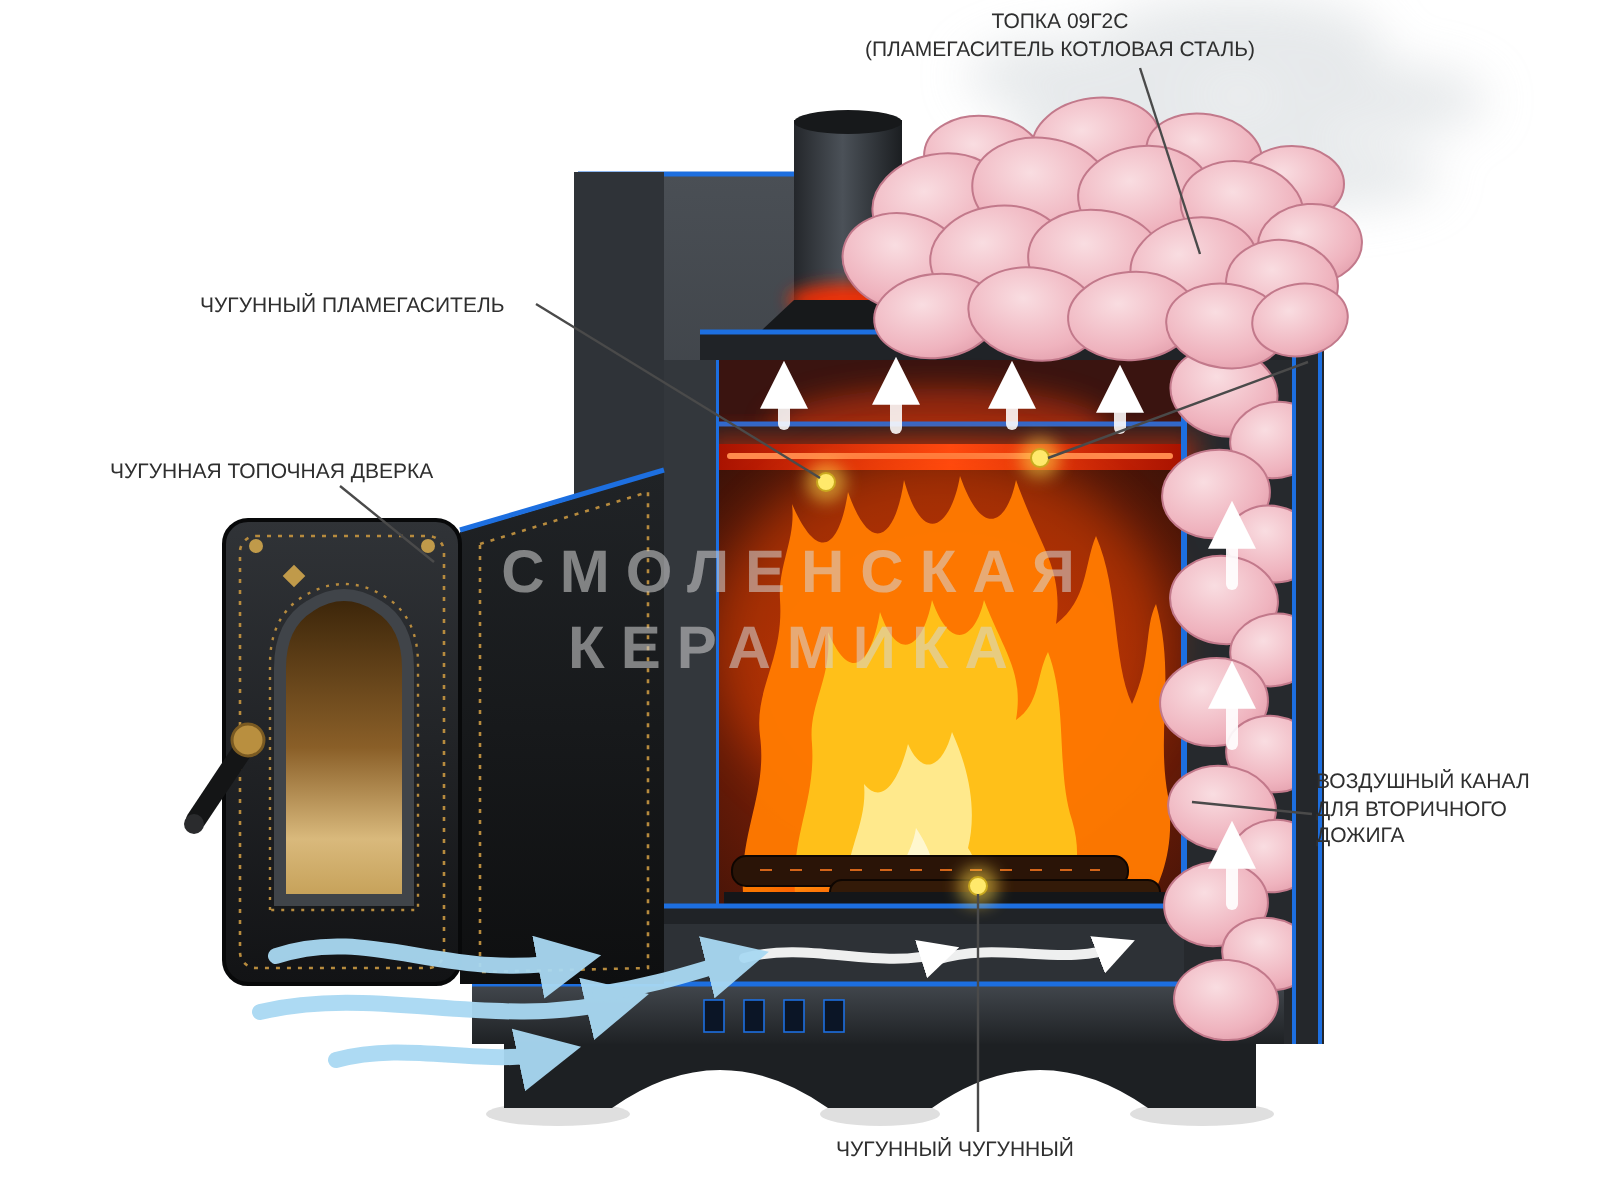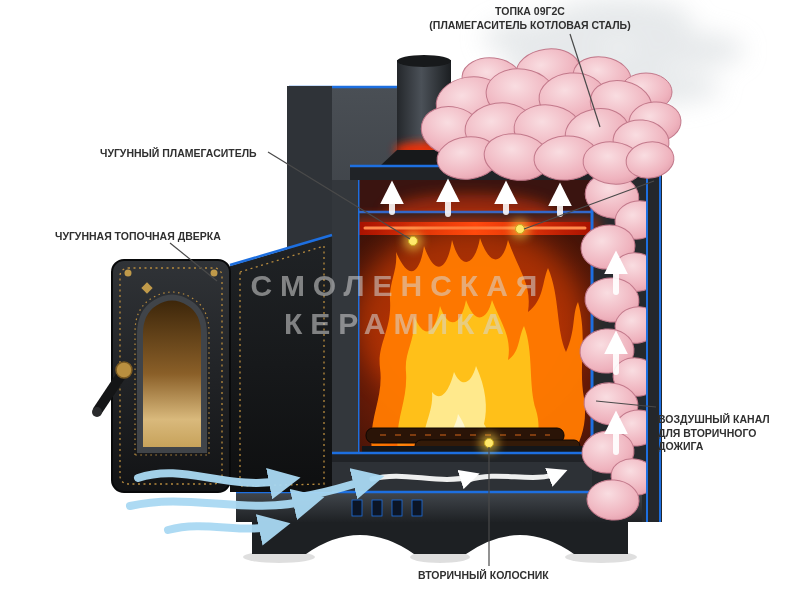--- a/index.html
+++ b/index.html
@@ -1,19 +1,19 @@
 <!DOCTYPE html>
 <html><head>
 <meta charset="utf-8">
 <style>
   html,body{margin:0;padding:0;background:#fff;}
   .stage{position:relative;width:800px;height:600px;background:#ffffff;overflow:hidden;
          font-family:"Liberation Sans",sans-serif;}
   .stage svg{position:absolute;left:0;top:0;}
-  .lbl{position:absolute;font-weight:bold;font-size:10.5px;color:#2f2f2f;line-height:1.3;z-index:5;}
+  .lbl{position:absolute;font-weight:normal;font-size:10.5px;color:#2f2f2f;line-height:1.3;z-index:5;}
   .nowrap{white-space:nowrap;}
   .center{text-align:center;}
 </style>
 </head>
 <body>
 
 <div class="stage">
 
 <svg width="800" height="600" viewBox="0 0 800 600">
   <defs>
@@ -281,17 +281,17 @@
 <div class="lbl center" style="left:420px;top:5px;width:220px;">
   <div>ТОПКА 09Г2С</div>
   <div>(ПЛАМЕГАСИТЕЛЬ КОТЛОВАЯ СТАЛЬ)</div>
 </div>
 
 <div class="lbl nowrap" style="left:55px;top:230px;">ЧУГУННАЯ ТОПОЧНАЯ ДВЕРКА</div>
 
 <div class="lbl nowrap" style="left:100px;top:147px;">ЧУГУННЫЙ ПЛАМЕГАСИТЕЛЬ</div>
 
 
-<div class="lbl" style="left:658px;top:385px;width:120px;margin-top:28px;">ВОЗДУШНЫЙ КАНАЛ ДЛЯ ВТОРИЧНОГО ДОЖИГА</div>
-
-<div class="lbl nowrap" style="left:418px;top:569px;">ВТОРИЧНЫЙ КОЛОСНИК</div>
+<div class="lbl" style="left:658px;top:385px;width:120px;">ВОЗДУШНЫЙ КАНАЛ ДЛЯ ВТОРИЧНОГО ДОЖИГА</div>
+
+<div class="lbl nowrap" style="left:418px;top:569px;">ЧУГУННЫЙ ЧУГУННЫЙ</div>
 
 </div>
 
 </body></html>

